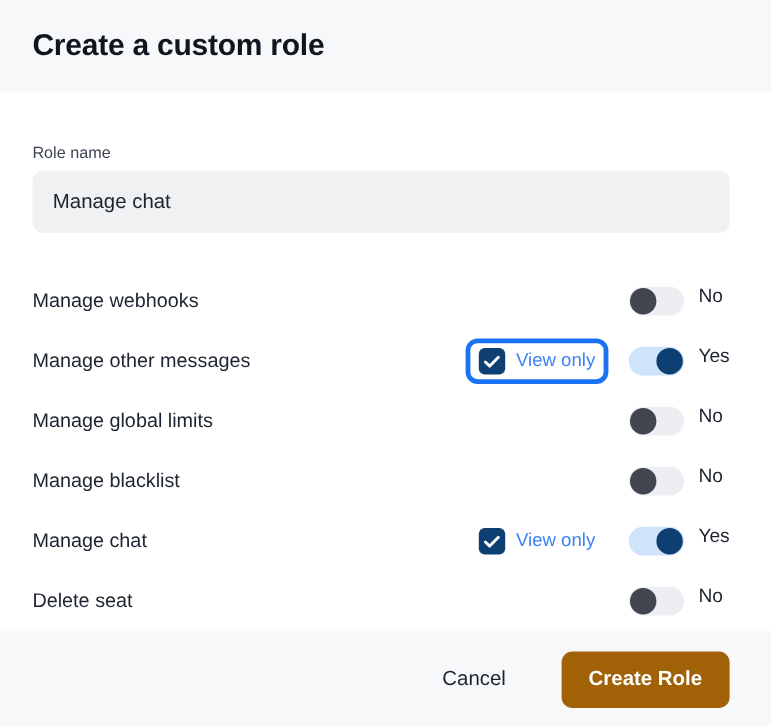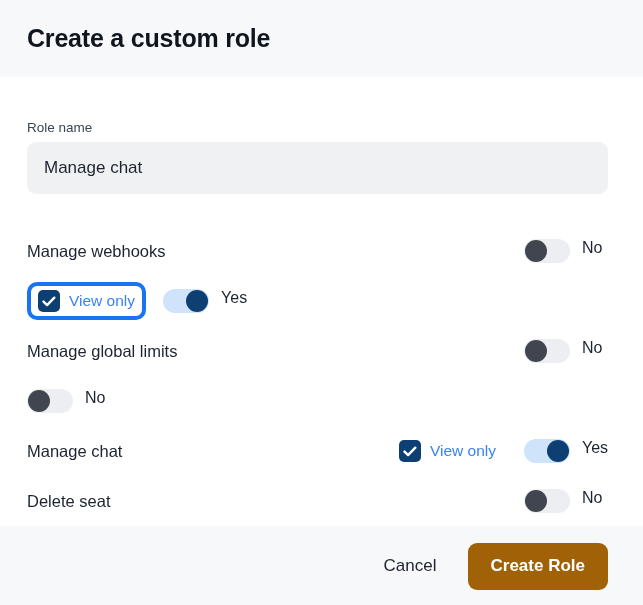--- a/index.html
+++ b/index.html
@@ -157,21 +157,21 @@
   }
 
   
   .dialog-footer {
     height: 80px;
     background: #f7f8fa;
     display: flex;
     align-items: center;
     justify-content: flex-end;
     padding-right: 35px;
-    gap: 27px;
+    gap: 42px;
     flex: 0 0 auto;
   }
   .btn-cancel {
     background: none;
     border: none;
     font-family: "Liberation Sans", sans-serif;
     font-size: 17px;
     color: #1d2430;
     cursor: pointer;
     padding: 8px 4px;
@@ -209,20 +209,21 @@
         <div class="perm-row">
           <span class="perm-label">Manage webhooks</span>
           <div class="toggle-wrap">
             <div class="toggle">
               <span class="knob"></span>
             </div>
             <span class="toggle-value">No</span>
           </div>
         </div>
         <div class="perm-row">
+          <span class="perm-label">Manage other messages</span>
           <div class="viewonly-group focused">
             <span class="checkbox">
               <svg width="14" height="11" viewBox="0 0 14 11">
                 <path d="M1.5 5.6 L5.1 9.1 L12.3 1.7" fill="none" stroke="#ffffff" stroke-width="2.4" stroke-linecap="round" stroke-linejoin="round"></path>
               </svg>
             </span>
             <span class="viewonly-text">View only</span>
           </div>
           <div class="toggle-wrap">
             <div class="toggle on">
@@ -234,20 +235,21 @@
         <div class="perm-row">
           <span class="perm-label">Manage global limits</span>
           <div class="toggle-wrap">
             <div class="toggle">
               <span class="knob"></span>
             </div>
             <span class="toggle-value">No</span>
           </div>
         </div>
         <div class="perm-row">
+          <span class="perm-label">Manage blacklist</span>
           <div class="toggle-wrap">
             <div class="toggle">
               <span class="knob"></span>
             </div>
             <span class="toggle-value">No</span>
           </div>
         </div>
         <div class="perm-row">
           <span class="perm-label">Manage chat</span>
           <div class="viewonly-group">

